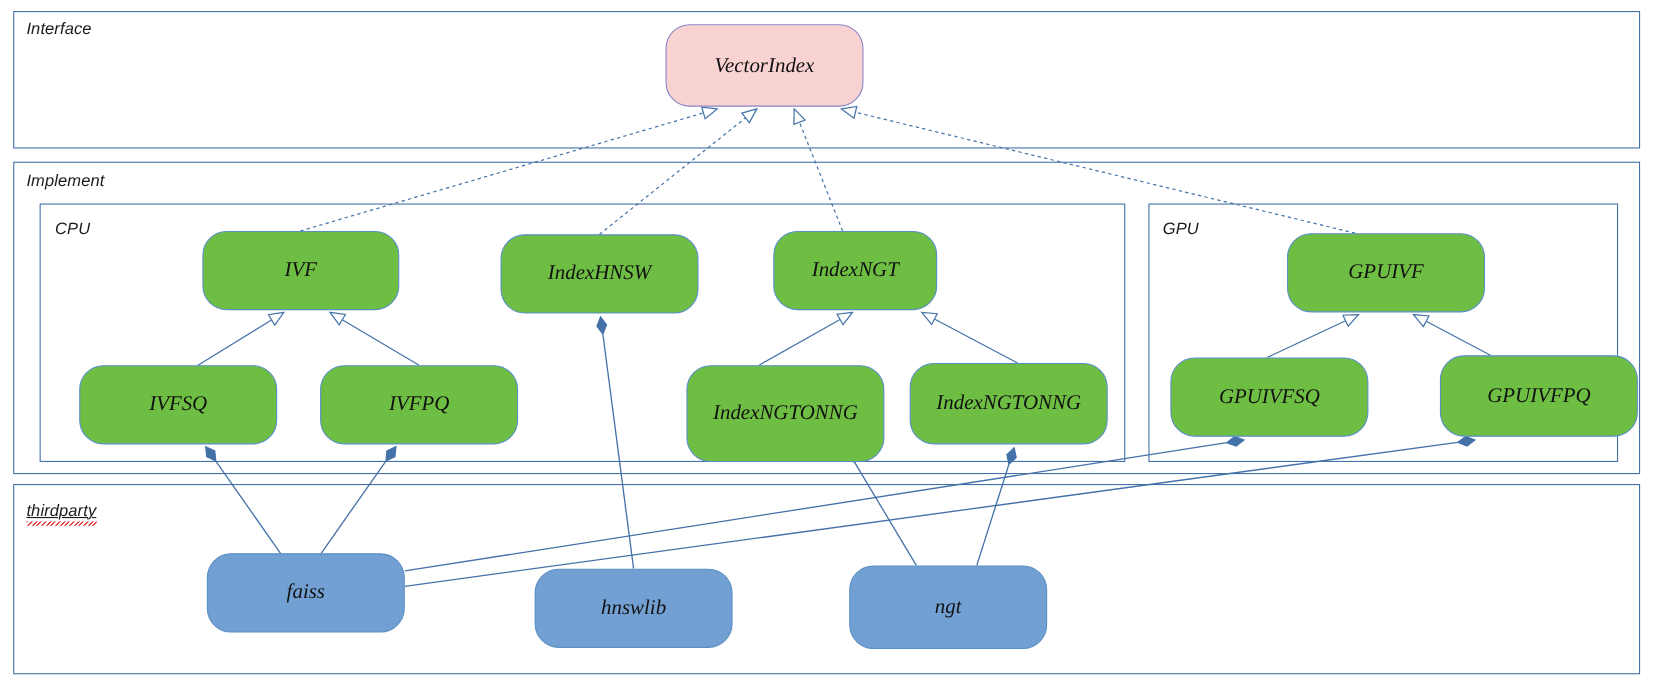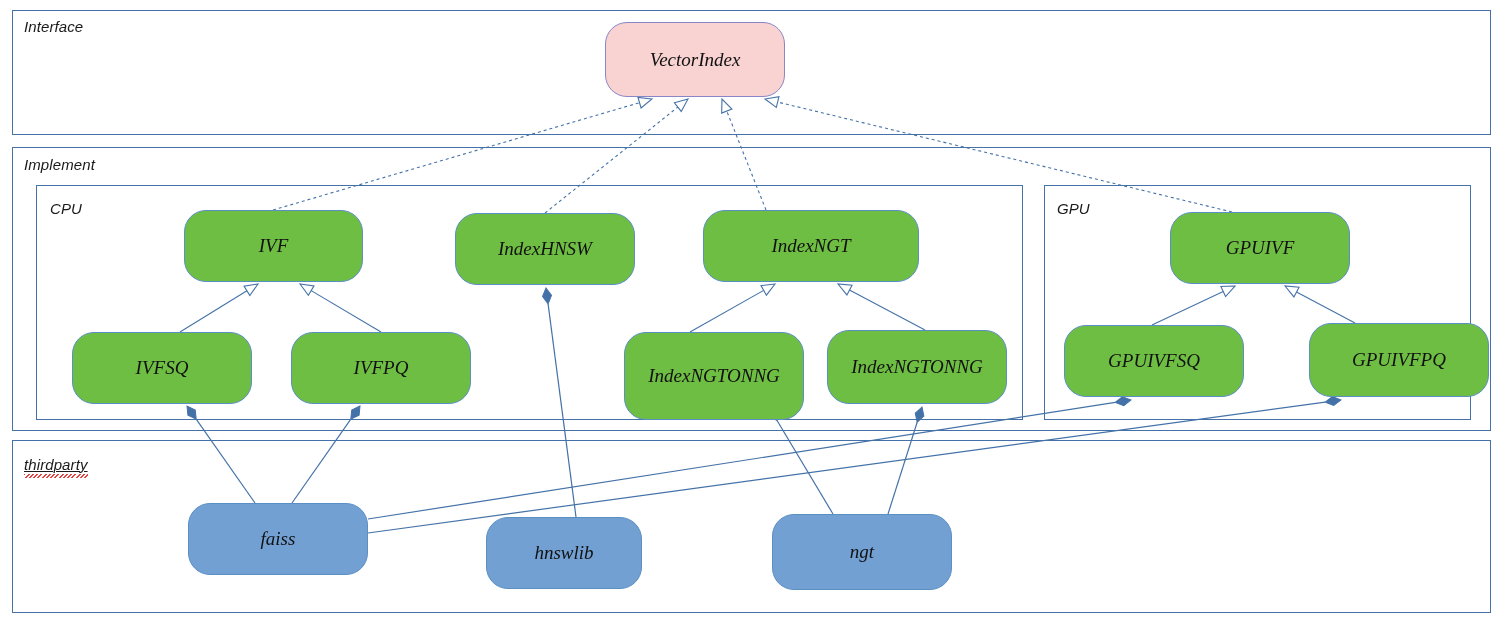--- a/index.html
+++ b/index.html
@@ -162,26 +162,26 @@
       <div class="container-label" style="left: 50px; top: 200px; text-align: center;">CPU</div>
       <div class="container-box" style="left: 1044px; top: 185px; width: 427px; height: 235px; border-color: rgb(68, 114, 168);"></div>
       <div class="container-label" style="left: 1057px; top: 200px;">GPU</div>
       <div class="container-box" style="left: 12px; top: 440px; width: 1479px; height: 173px; border-color: rgb(68, 114, 168);"></div>
       <div class="container-label misspelled" style="left: 24px; top: 456px; position: absolute;">thirdparty<span class="squiggle" style="background: repeating-linear-gradient(135deg, rgb(224, 32, 32) 0px, rgb(224, 32, 32) 1.4px, transparent 1.4px, transparent 3px); opacity: 0.85; height: 4px;"></span></div>
     </div>
   <div id="nodes">
       <div class="node iface" style="left: 605px; top: 22px; width: 180px; height: 75px; background: rgb(249, 210, 210); border-color: rgb(138, 134, 198);">VectorIndex</div>
       <div class="node impl" style="left: 184px; top: 210px; width: 179px; height: 72px; background: rgb(111, 190, 68); border-color: rgb(90, 143, 196);">IVF</div>
       <div class="node impl" style="left: 455px; top: 213px; width: 180px; height: 72px; background: rgb(111, 190, 68); border-color: rgb(90, 143, 196);">IndexHNSW</div>
-      <div class="node impl" style="left: 703px; top: 210px; width: 216px; height: 72px; background: rgb(111, 190, 68); border-color: rgb(90, 143, 196);">IndexNGT</div>
+      <div class="node impl" style="left: 703px; top: 210px; width: 149px; height: 72px; background: rgb(111, 190, 68); border-color: rgb(90, 143, 196);">IndexNGT</div>
       <div class="node impl" style="left: 1170px; top: 212px; width: 180px; height: 72px; background: rgb(111, 190, 68); border-color: rgb(90, 143, 196);">GPUIVF</div>
       <div class="node impl" style="left: 72px; top: 332px; width: 180px; height: 72px; background: rgb(111, 190, 68); border-color: rgb(90, 143, 196);">IVFSQ</div>
       <div class="node impl" style="left: 291px; top: 332px; width: 180px; height: 72px; background: rgb(111, 190, 68); border-color: rgb(90, 143, 196);">IVFPQ</div>
       <div class="node impl" style="left: 613px; top: 332px; width: 180px; height: 88px; background: rgb(111, 190, 68); border-color: rgb(90, 143, 196); margin-left: 11px;">IndexNGTONNG</div>
       <div class="node impl" style="left: 827px; top: 330px; width: 180px; height: 74px; background: rgb(111, 190, 68); border-color: rgb(90, 143, 196);">IndexNGTONNG</div>
       <div class="node impl" style="left: 1064px; top: 325px; width: 180px; height: 72px; background: rgb(111, 190, 68); border-color: rgb(90, 143, 196);">GPUIVFSQ</div>
       <div class="node impl" style="left: 1268px; top: 323px; width: 180px; height: 74px; background: rgb(111, 190, 68); border-color: rgb(90, 143, 196); margin-left: 41px;">GPUIVFPQ</div>
       <div class="node third" style="left: 188px; top: 503px; width: 180px; height: 72px; background: rgb(115, 160, 211); border-color: rgb(90, 143, 196);">faiss</div>
-      <div class="node third" style="left: 486px; top: 517px; width: 156px; height: 72px; background: rgb(115, 160, 211); border-color: rgb(90, 143, 196);">hnswlib</div>
+      <div class="node third" style="left: 486px; top: 517px; width: 180px; height: 72px; background: rgb(115, 160, 211); border-color: rgb(90, 143, 196);">hnswlib</div>
       <div class="node third" style="left: 772px; top: 514px; width: 180px; height: 76px; background: rgb(115, 160, 211); border-color: rgb(90, 143, 196);">ngt</div>
     </div>
 
 </div>
 
 </body></html>

